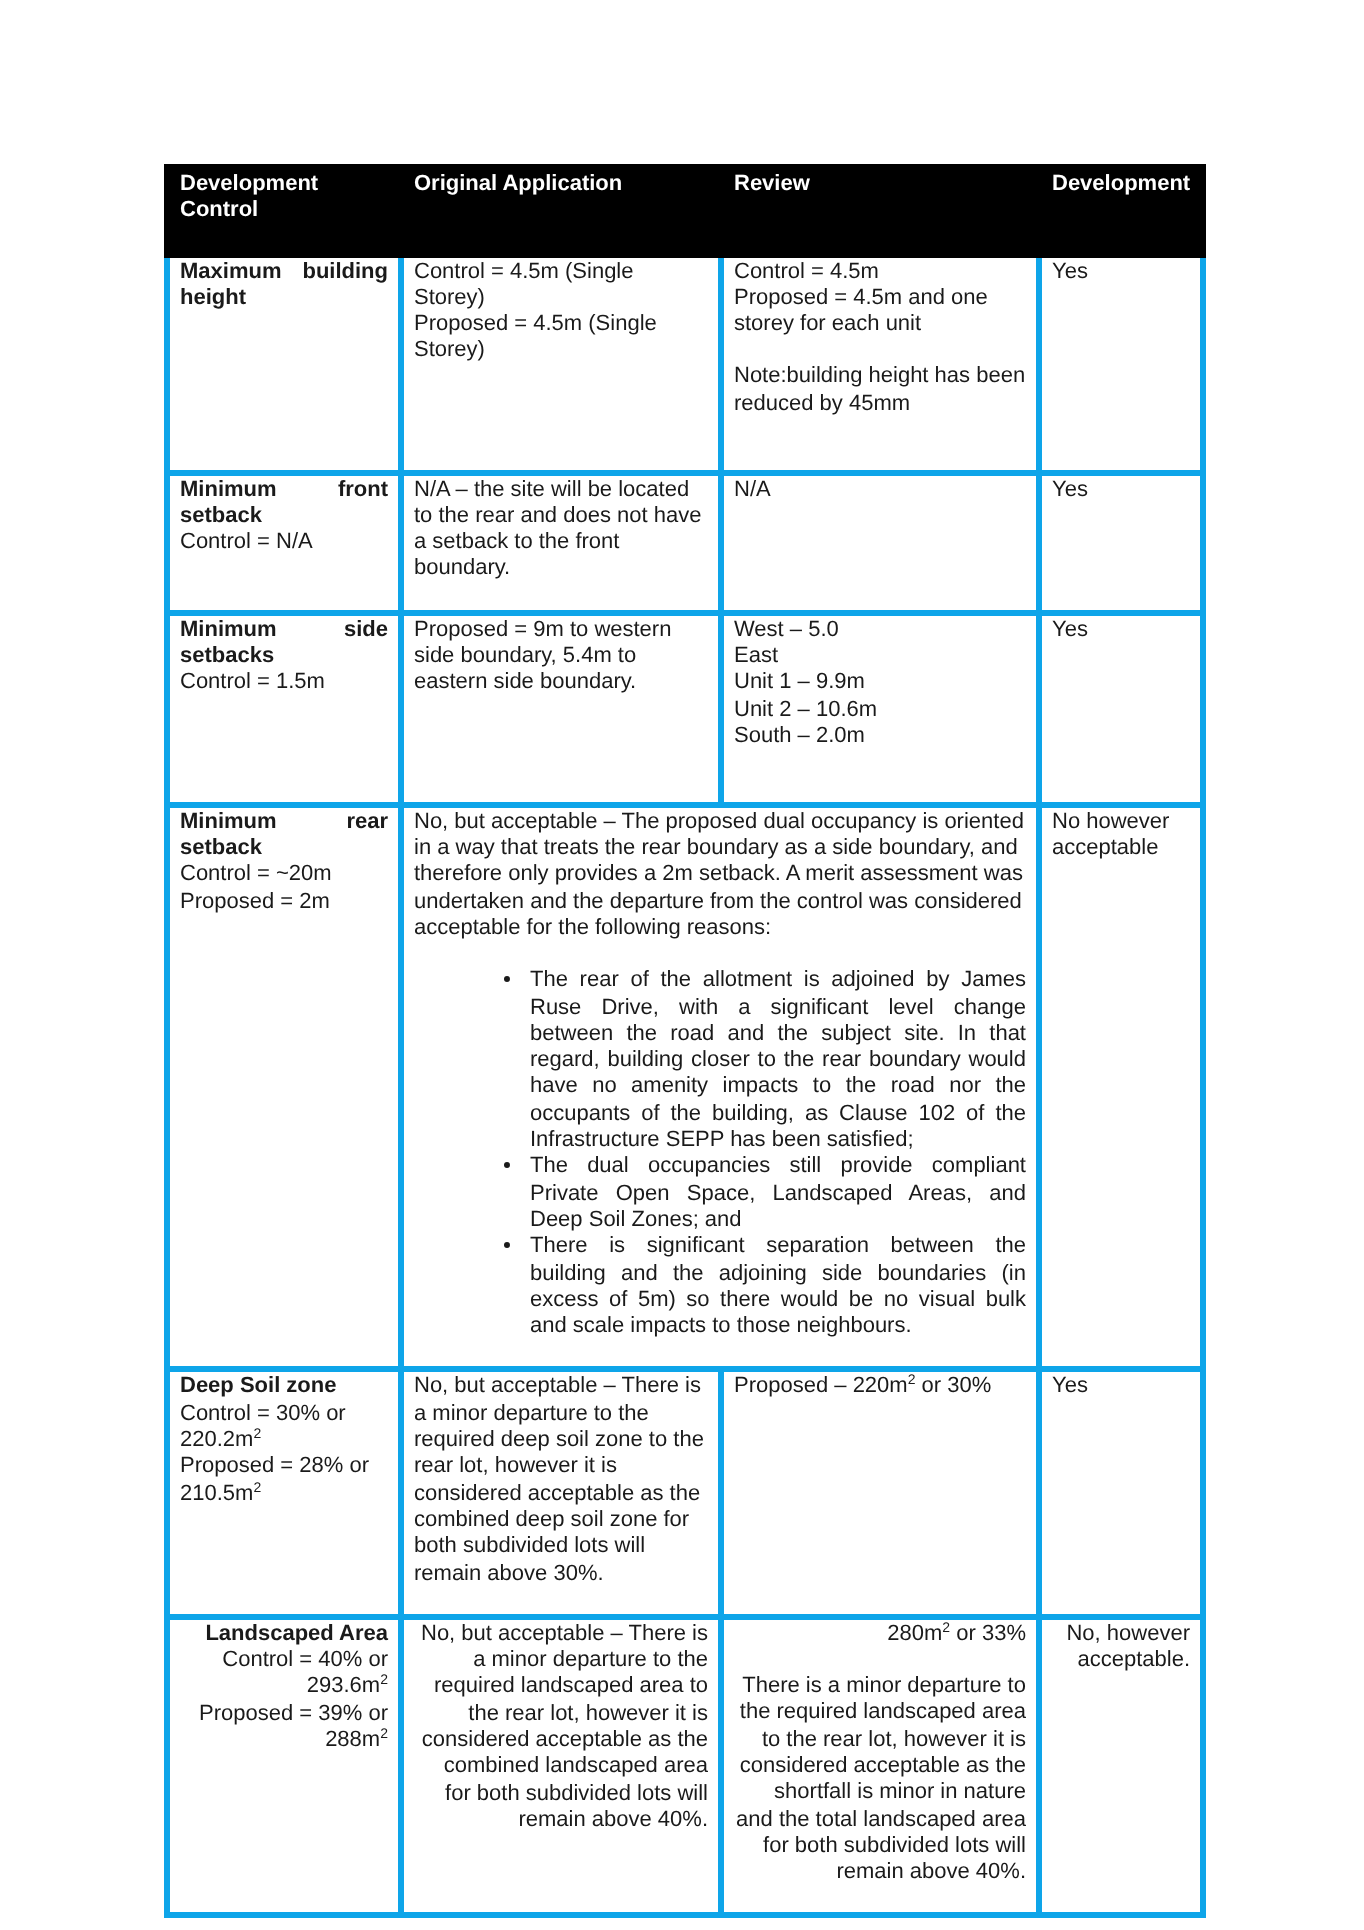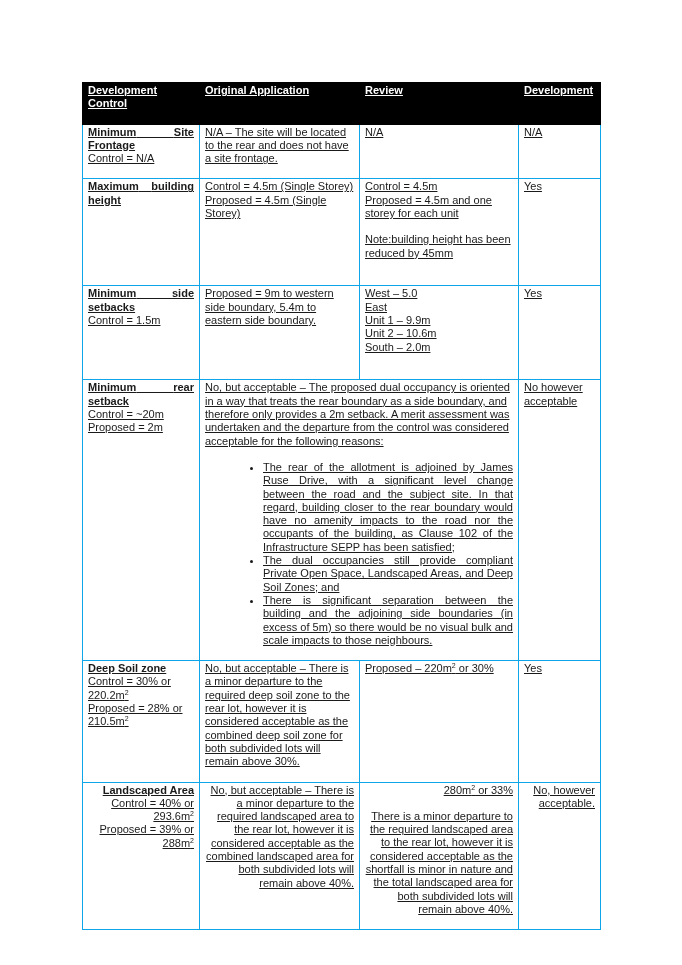--- a/index.html
+++ b/index.html
@@ -5,22 +5,22 @@
   html, body { margin: 0; padding: 0; background: #ffffff; }
   body { width: 682px; height: 965px; position: relative; overflow: hidden;
          font-family: "Liberation Sans", sans-serif; color: #1a1a1a; }
   table.ctl { position: absolute; left: 82px; top: 82px; width: 518px;
               border-collapse: collapse; table-layout: fixed;
               font-size: 11px; line-height: 13.3px; }
   table.ctl col.c1 { width: 117px; }
   table.ctl col.c2 { width: 160px; }
   table.ctl col.c3 { width: 159px; }
   table.ctl col.c4 { width: 82px; }
-  table.ctl th, table.ctl td { border: 1px solid #0ea5e9; vertical-align: top;
-              padding: 1px 5px 13px 5px; text-align: left; text-decoration: underline; }
+  table.ctl th, table.ctl td { border: 3px solid #0ea5e9; vertical-align: top;
+              padding: 1px 5px 13px 5px; text-align: left; }
   table.ctl thead th { background: #000; color: #fff; font-weight: bold;
               border-color: #000; padding-top: 1px; }
   td.just { text-align: justify; }
   .b { font-weight: bold; }
   .spaced { text-align: justify; text-align-last: justify; }
   ul.reasons { margin: 13px 0 0 0; padding-left: 28px; }
   ul.reasons li { text-align: justify; padding-left: 0px; margin-left: 30px; }
   .gap { height: 13px; }
   sup { font-size: 7px; line-height: 0; vertical-align: 4px; }
   tr.r1 td { height: 39px; }
@@ -44,49 +44,49 @@
   <thead>
     <tr>
       <th>Development Control</th>
       <th>Original Application</th>
       <th>Review</th>
       <th>Development</th>
     </tr>
   </thead>
   <tbody>
 
-    <tr class="r1">
-      <td>
-        <div class="b spaced"><span>Minimum</span> <span>Site</span></div>
-        <div class="b">Frontage</div>
-        <div>Control = N/A</div>
-      </td>
-      <td class="just">N/A – The site will be located to the rear and does not have a site frontage.</td>
-      <td>N/A</td>
-      <td>N/A</td>
-    </tr>
 
     <tr class="r2">
       <td>
         <div class="b spaced"><span>Maximum</span> <span>building</span></div>
         <div class="b">height</div>
       </td>
       <td class="just">
         <div class="just">Control = 4.5m (Single Storey)</div>
         <div class="just">Proposed = 4.5m (Single Storey)</div>
       </td>
       <td class="just">
         <div>Control = 4.5m</div>
         <div class="just">Proposed = 4.5m and one storey for each unit</div>
         <div class="gap"></div>
         <div class="just">Note:building height has been reduced by 45mm</div>
       </td>
       <td>Yes</td>
     </tr>
 
+    <tr class="r3">
+      <td>
+        <div class="b spaced"><span>Minimum</span> <span>front</span></div>
+        <div class="b">setback</div>
+        <div>Control = N/A</div>
+      </td>
+      <td class="just">N/A – the site will be located to the rear and does not have a setback to the front boundary.</td>
+      <td>N/A</td>
+      <td>Yes</td>
+    </tr>
 
     <tr class="r4">
       <td>
         <div class="b spaced"><span>Minimum</span> <span>side</span></div>
         <div class="b">setbacks</div>
         <div>Control = 1.5m</div>
       </td>
       <td class="just">Proposed = 9m to western side boundary, 5.4m to eastern side boundary.</td>
       <td>
         <div>West – 5.0</div>

